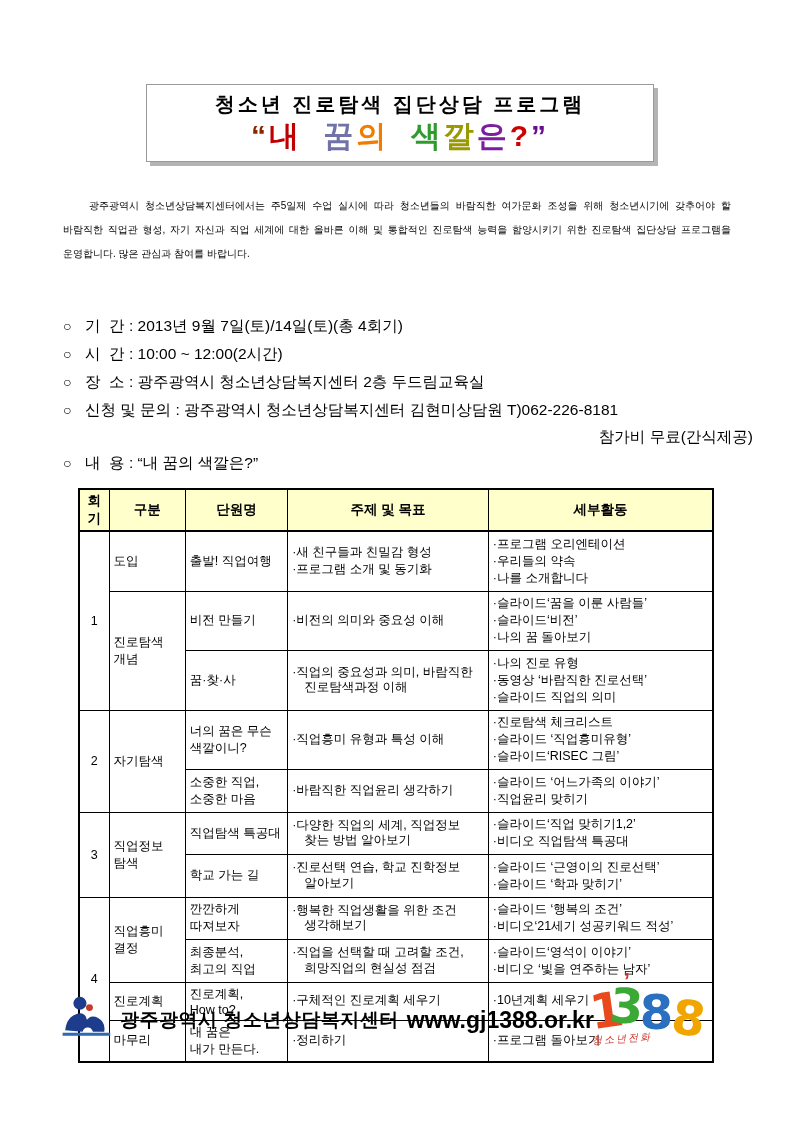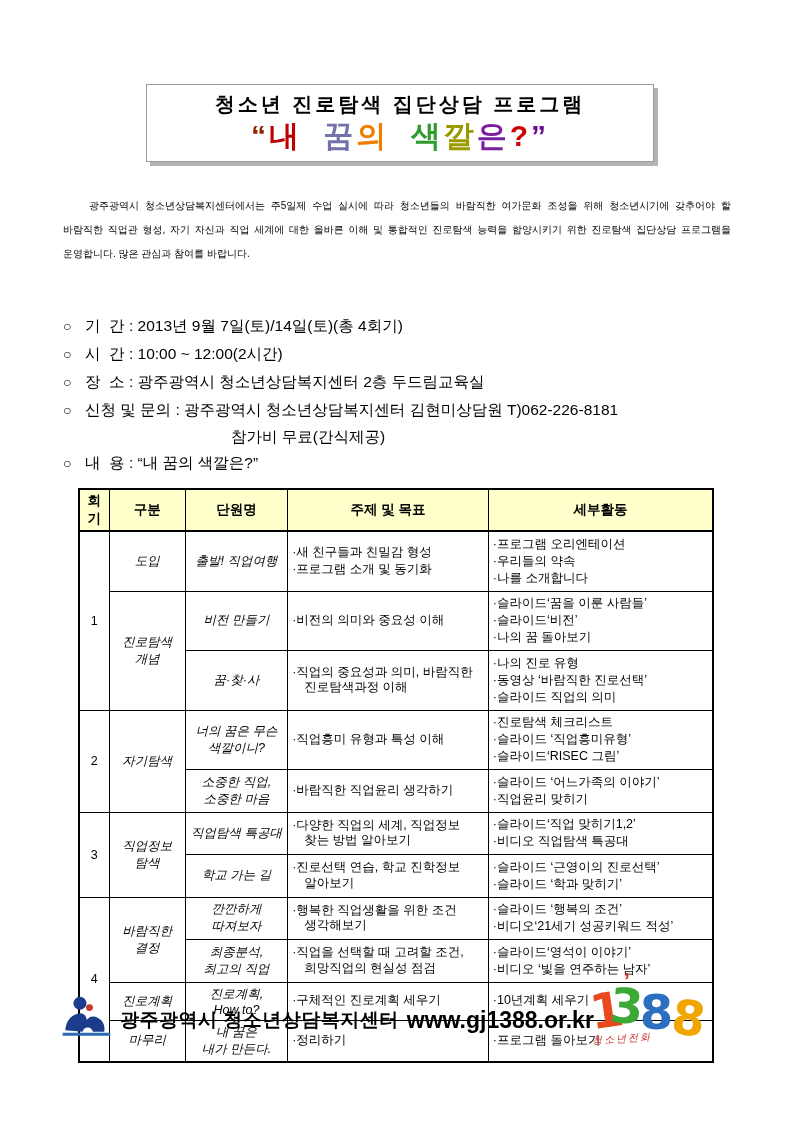--- a/index.html
+++ b/index.html
@@ -25,34 +25,34 @@
     position:absolute;left:63px;top:194px;width:668px;
     font-size:10px;line-height:24px;text-align:justify;text-indent:26px;
     word-break:keep-all;
   }
 
   
   .info-list{position:absolute;left:63px;top:312px;width:690px;font-size:15.5px;}
   .info-item{line-height:27px;white-space:nowrap;}
   .info-item .marker{display:inline-block;width:22px;font-size:14px;}
   .info-item .ilabel{white-space:pre;margin-top:41px;}
-  .info-cont{line-height:25px;padding-left:168px;white-space:pre;}
+  .info-cont{line-height:25px;padding-left:168px;white-space:pre;text-align:right;}
 
   
   .table-wrap{position:absolute;left:78px;top:488px;}
   table.program{border-collapse:collapse;width:636px;border:2px solid #000;table-layout:fixed;}
   table.program th{
     background:#FFFFCC;border:1px solid #000;border-bottom:2px solid #000;
     font-size:13.5px;font-weight:bold;padding:2px 1px;height:18px;
   }
   table.program td{
     border:1px solid #000;font-size:12.5px;padding:3px 4px;vertical-align:middle;
     word-break:keep-all;
   }
-  td.cell-center{text-align:center;white-space:pre-line;font-style:italic;}
+  td.cell-center{white-space:pre-line;}
   td.cell-session{text-align:center;font-size:13.5px;}
   .bullet-item{padding-left:12px;text-indent:-12px;line-height:15.5px;margin:1.5px 0;}
   col.c-session{width:30px;}
   col.c-category{width:76px;}
   col.c-unit{width:102px;}
   col.c-topics{width:200px;}
   col.c-activities{width:224px;}
 
   
   .footer{position:absolute;left:60px;top:980px;width:690px;height:80px;}
@@ -192,21 +192,21 @@
             <td>
               <div class="bullet-item">·진로선택 연습, 학교 진학정보 알아보기</div>
             </td>
             <td>
               <div class="bullet-item">·슬라이드 ‘근영이의 진로선택’</div>
               <div class="bullet-item">·슬라이드 ‘학과 맞히기’</div>
             </td>
           </tr>
           <tr>
             <td class="cell-session" rowspan="4">4</td>
-            <td class="cell-center" rowspan="2">바람직한
+            <td class="cell-center" rowspan="2">직업흥미
 결정</td>
             <td class="cell-center">깐깐하게
 따져보자</td>
             <td>
               <div class="bullet-item">·행복한 직업생활을 위한 조건 생각해보기</div>
             </td>
             <td>
               <div class="bullet-item">·슬라이드 ‘행복의 조건’</div>
               <div class="bullet-item">·비디오‘21세기 성공키워드 적성’</div>
             </td>

